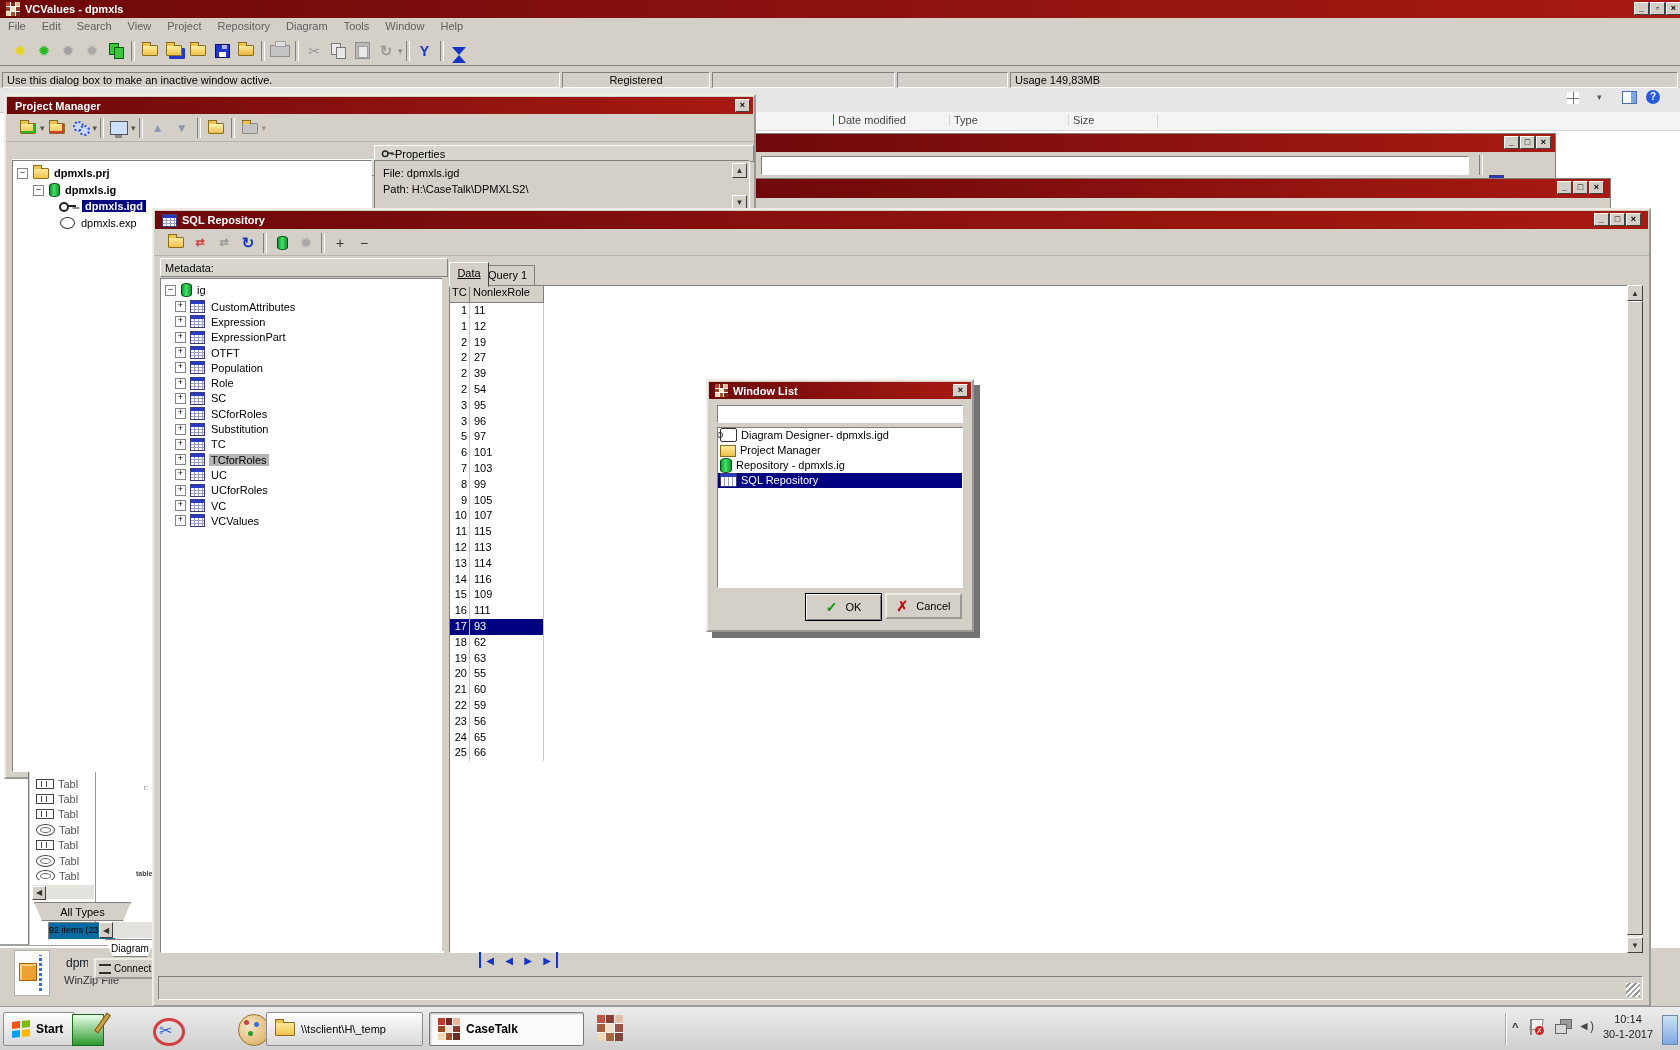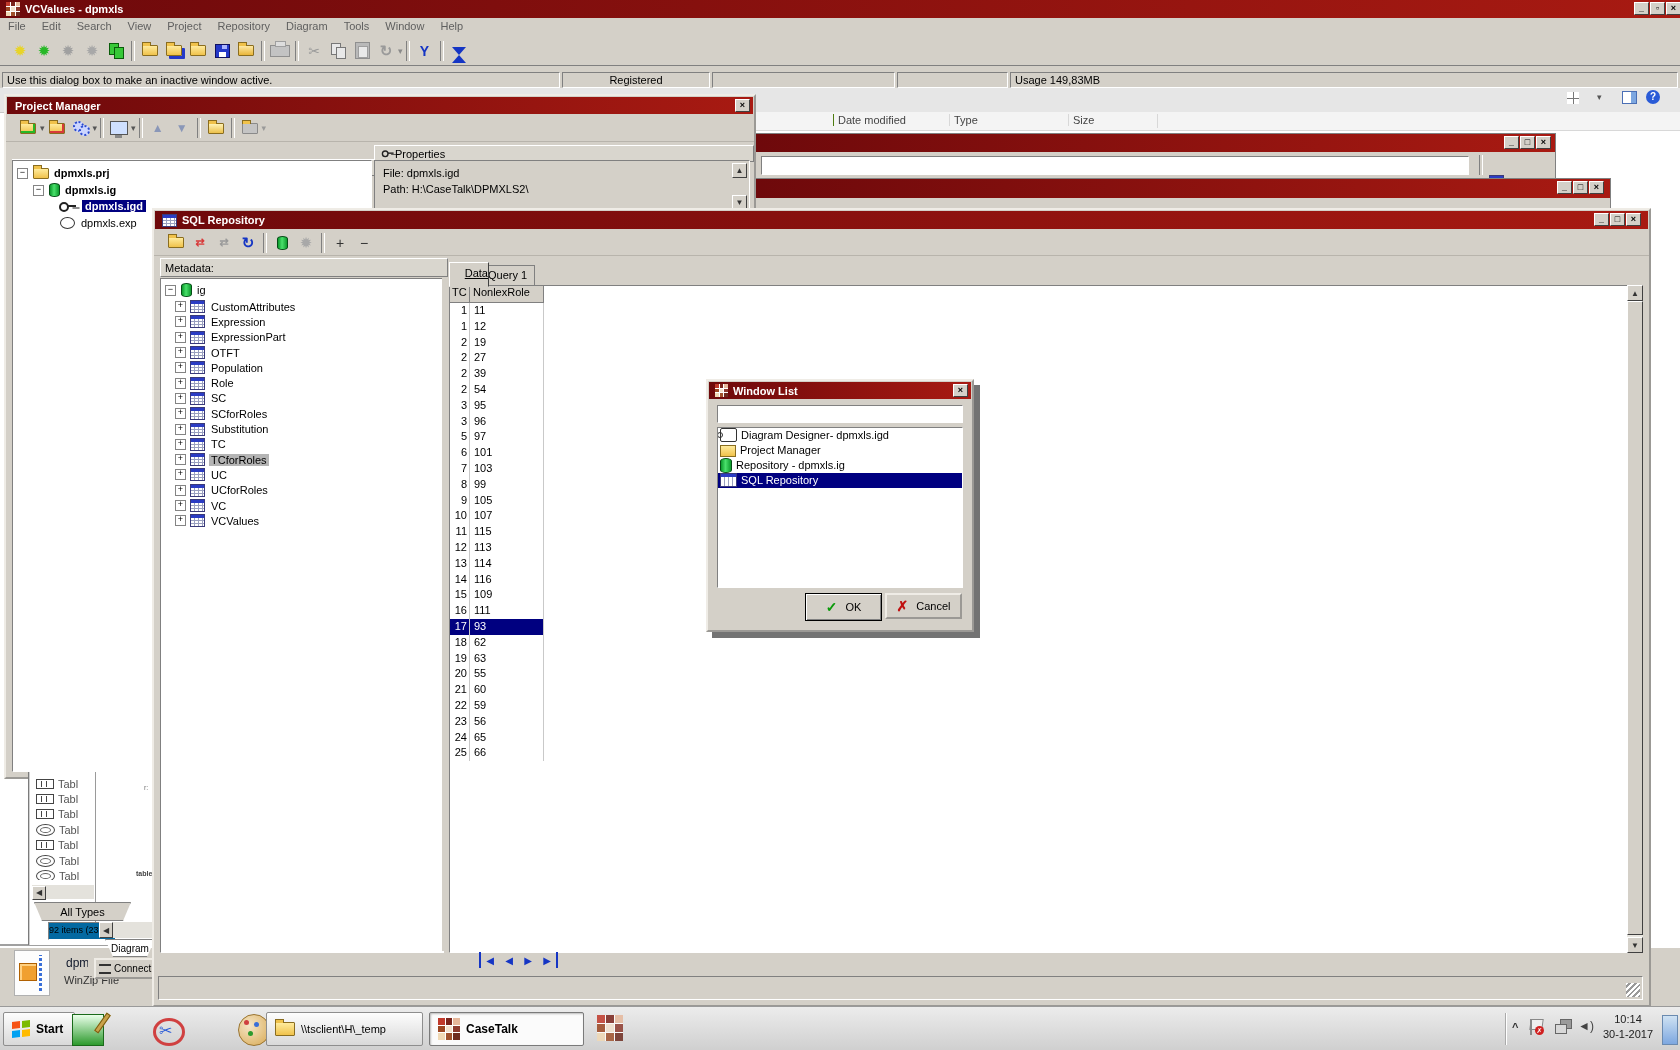--- a/index.html
+++ b/index.html
@@ -526,21 +526,21 @@
           <span class="lbl">VCValues</span>
         </div>
       </div>
   </div>
 
   <div class="abs" style="left:288px;top:68px;width:7px;height:673px;background:#d4d0c8"></div>
 
   <div class="abs" style="left:333px;top:55px;width:46px;height:20px;background:#d4d0c8;border:1px solid #808080;border-bottom:none;line-height:19px">
     <span>Query 1</span>
   </div>
-  <div class="abs" style="left:295px;top:52px;width:38px;height:23px;background:#d4d0c8;border:1px solid;border-color:#fff #404040 #d4d0c8 #fff;text-align:right;line-height:21px;z-index:2">
+  <div class="abs" style="left:295px;top:52px;width:38px;height:23px;background:#d4d0c8;border:1px solid;border-color:#fff #404040 #d4d0c8 #fff;text-align:center;line-height:21px;z-index:2">
     <span style="text-decoration:underline">Data</span>
   </div>
 
   <div class="abs" style="left:295px;top:75px;width:1178px;height:666px;background:#fff;border:1px solid;border-color:#808080 #fff #fff #808080;">
     <div style="display:flex;height:16px;background:#d4d0c8;border-bottom:1px solid #808080;width:94px;">
       <span style="width:17px;text-align:left;padding-left:2px;border-right:1px solid #808080">TC</span>
       <span style="flex:1;padding-left:3px;border-right:1px solid #808080">NonlexRole</span>
     </div>
     <div style="width:94px">
 

